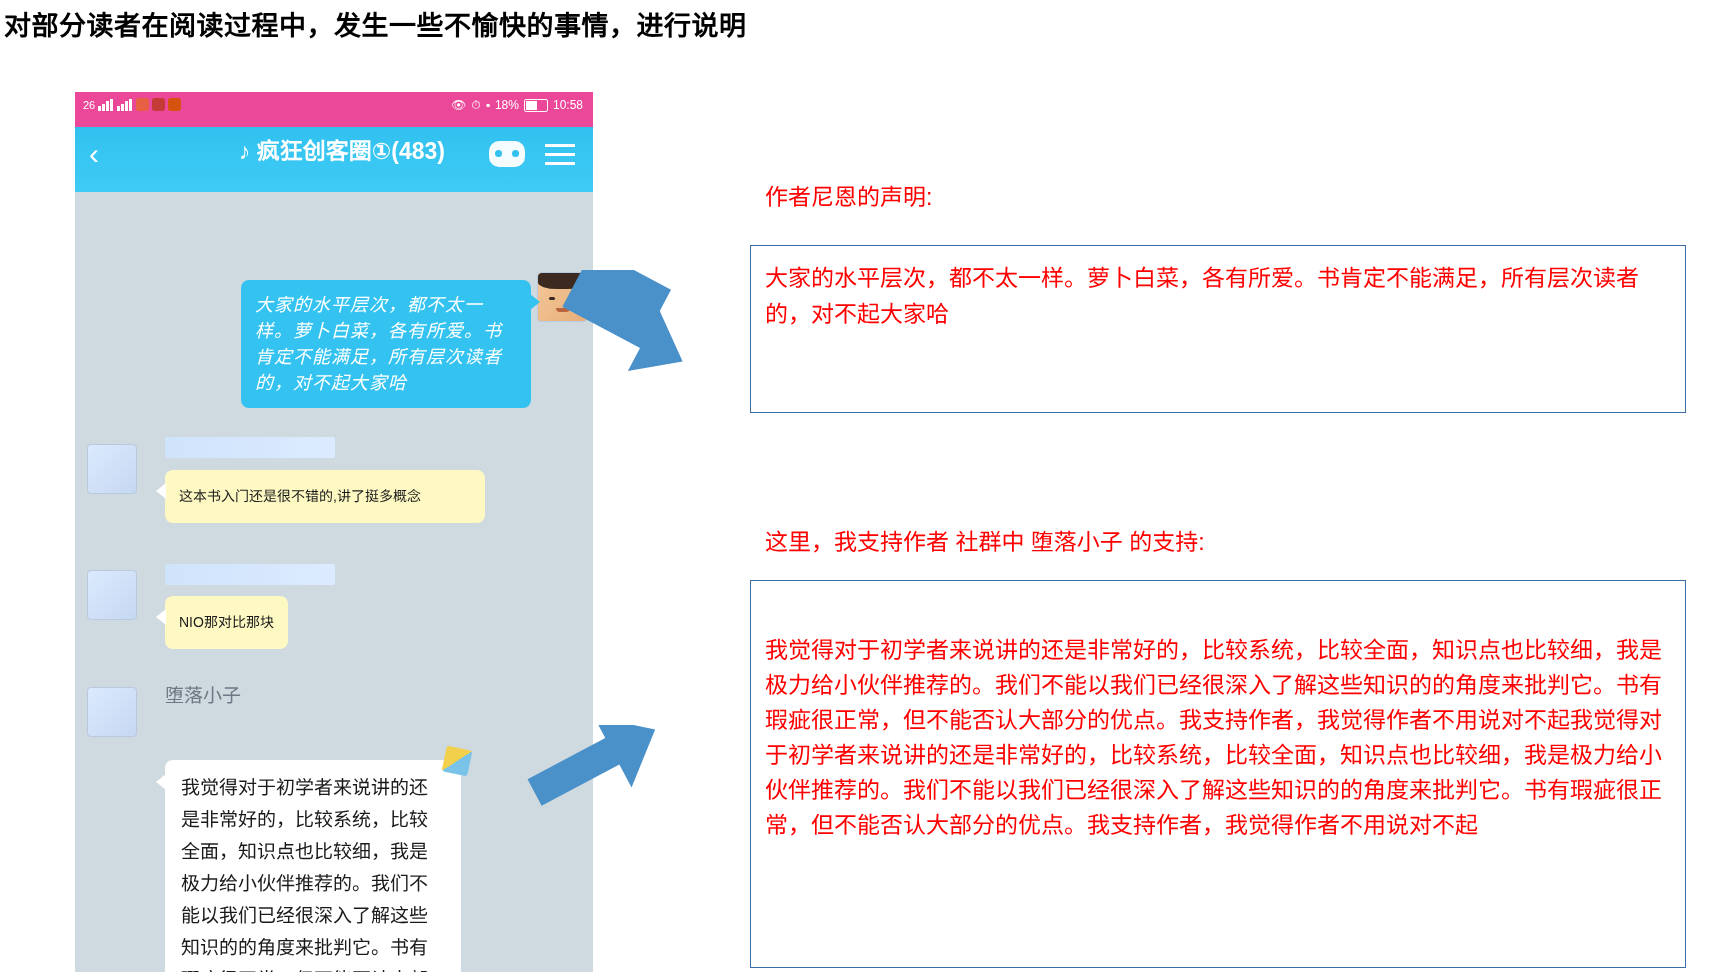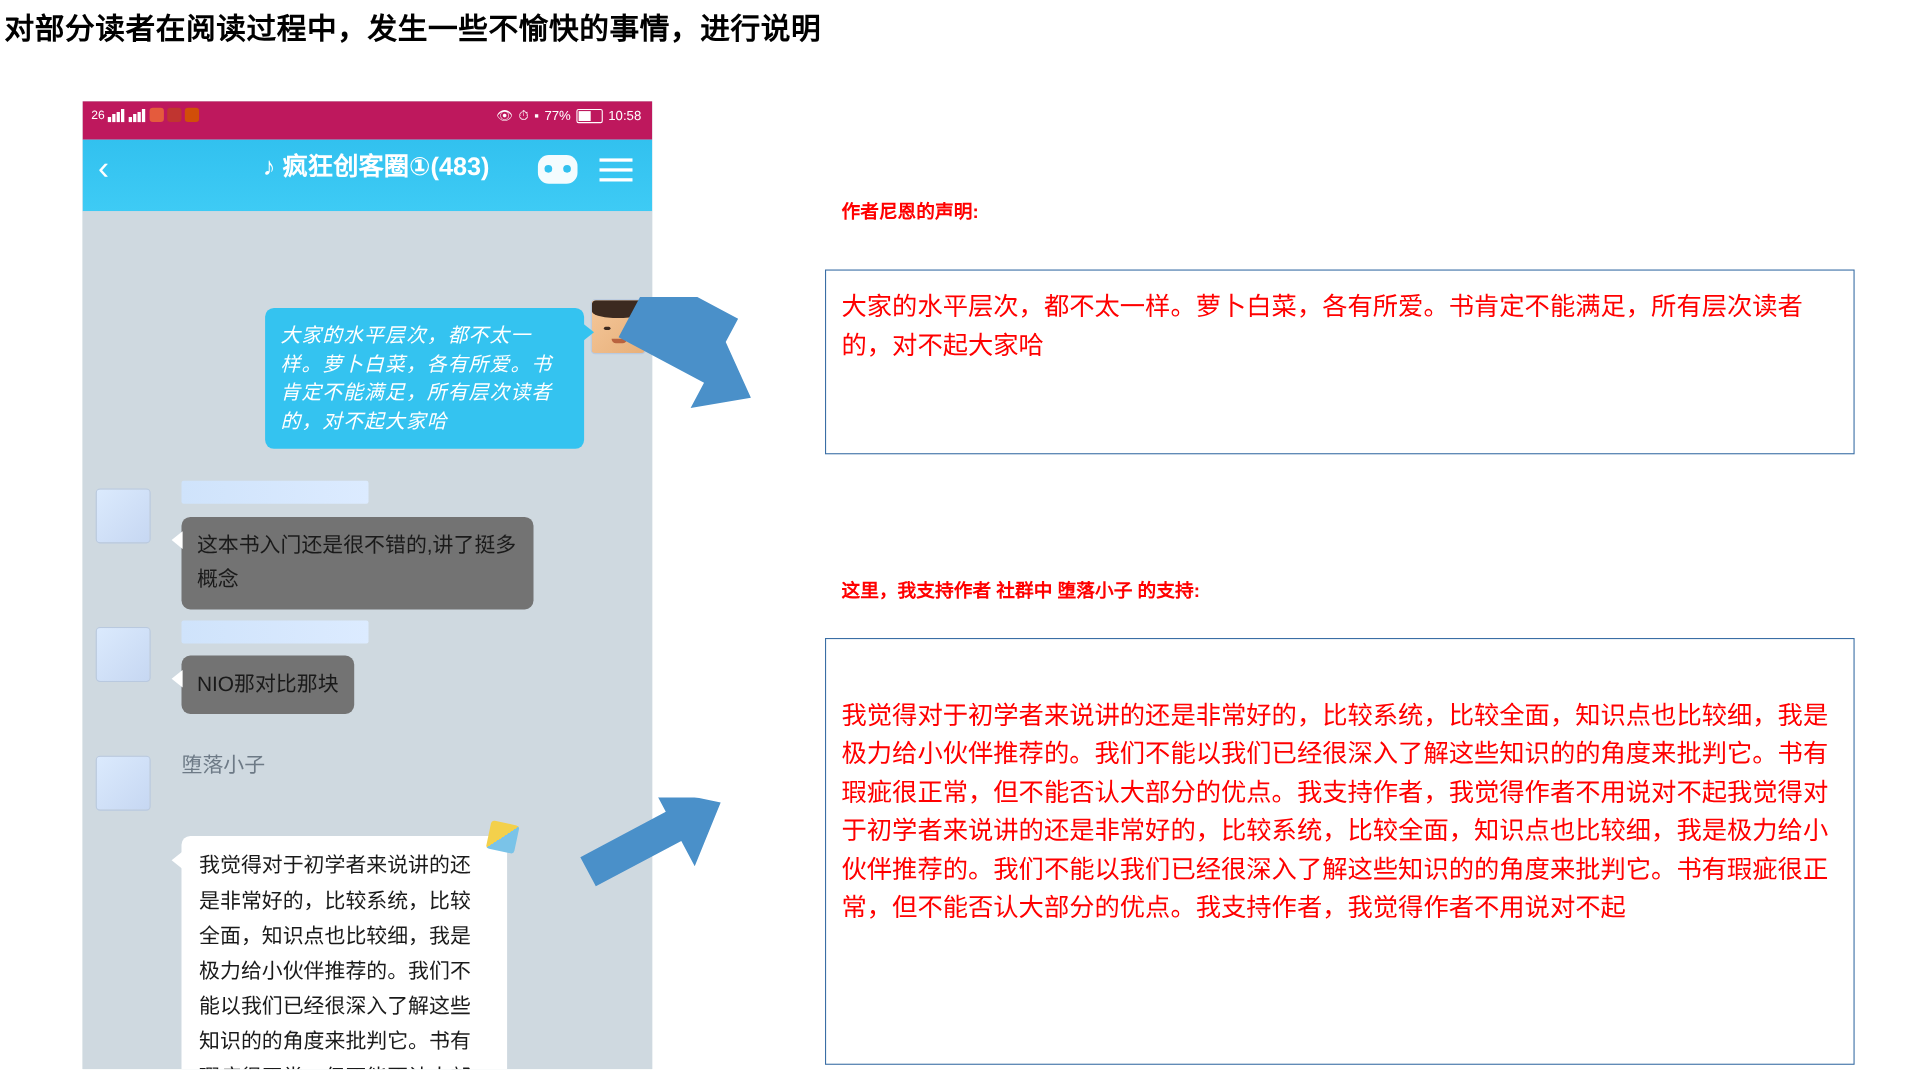--- a/index.html
+++ b/index.html
@@ -32,21 +32,21 @@
     left: 75px;
     top: 92px;
     width: 518px;
     height: 885px;
     background: #cfd9e0;
     overflow: hidden;
   }
   .status-bar {
     position: relative;
     height: 35px;
-    background: #be185d;
+    background: #ec4899;
     color: #ffffff;
     font-size: 13px;
   }
   .status-left {
     position: absolute;
     left: 8px;
     top: 6px;
     display: flex;
     align-items: center;
     gap: 3px;
@@ -216,25 +216,25 @@
     background: linear-gradient(90deg,#cfe3fb,#dcebff);
     border-radius: 2px;
   }
   .nick {
     position: absolute;
     font-size: 19px;
     color: #6d7a86;
   }
   .bubble-in {
     position: absolute;
-    background: #737373;
+    background: #fef9c3;
     border-radius: 8px;
     padding: 11px 14px;
     color: #1a1a1a;
-    font-size: 19px;
+    font-size: 14px;
     line-height: 31px;
   }
   .bubble-in::before {
     content: "";
     position: absolute;
     left: -9px; top: 13px;
     border-width: 8px 10px 8px 0;
     border-style: solid;
     border-color: transparent #ffffff transparent transparent;
   }
@@ -265,22 +265,22 @@
     background: linear-gradient(135deg,#f3d04b 50%, #7ac3e8 50%);
     transform: rotate(12deg);
     border-radius: 3px;
   }
   
   .arrow { position: absolute; }
   
   .r-label {
     position: absolute;
     color: #ff0000;
-    font-weight: bold;
-    font-size: 17px;
+    font-weight: normal;
+    font-size: 23px;
     white-space: nowrap;
   }
   .r-box {
     position: absolute;
     border: 1.5px solid #3a6ea5;
     background: #ffffff;
     box-sizing: border-box;
   }
   .r-text {
     color: #ff0000;
@@ -308,21 +308,21 @@
         <span class="sig-bars"></span>
         <span class="sig-bars"></span>
         <span class="tiny-icon"></span>
         <span class="tiny-icon b"></span>
         <span class="tiny-icon c"></span>
       </div>
       <div class="status-right">
         <span>👁</span>
         <span>⏱</span>
         <span>▪</span>
-        <span>77%</span>
+        <span>18%</span>
         <span class="batt"></span>
         <span>10:58</span>
       </div>
     </div>
 
     <div class="nav-bar">
       <div class="nav-back">‹</div>
       <div class="nav-title">♪ 疯狂创客圈①(483)</div>
       <div class="nav-game"></div>
       <div class="nav-menu"></div>

